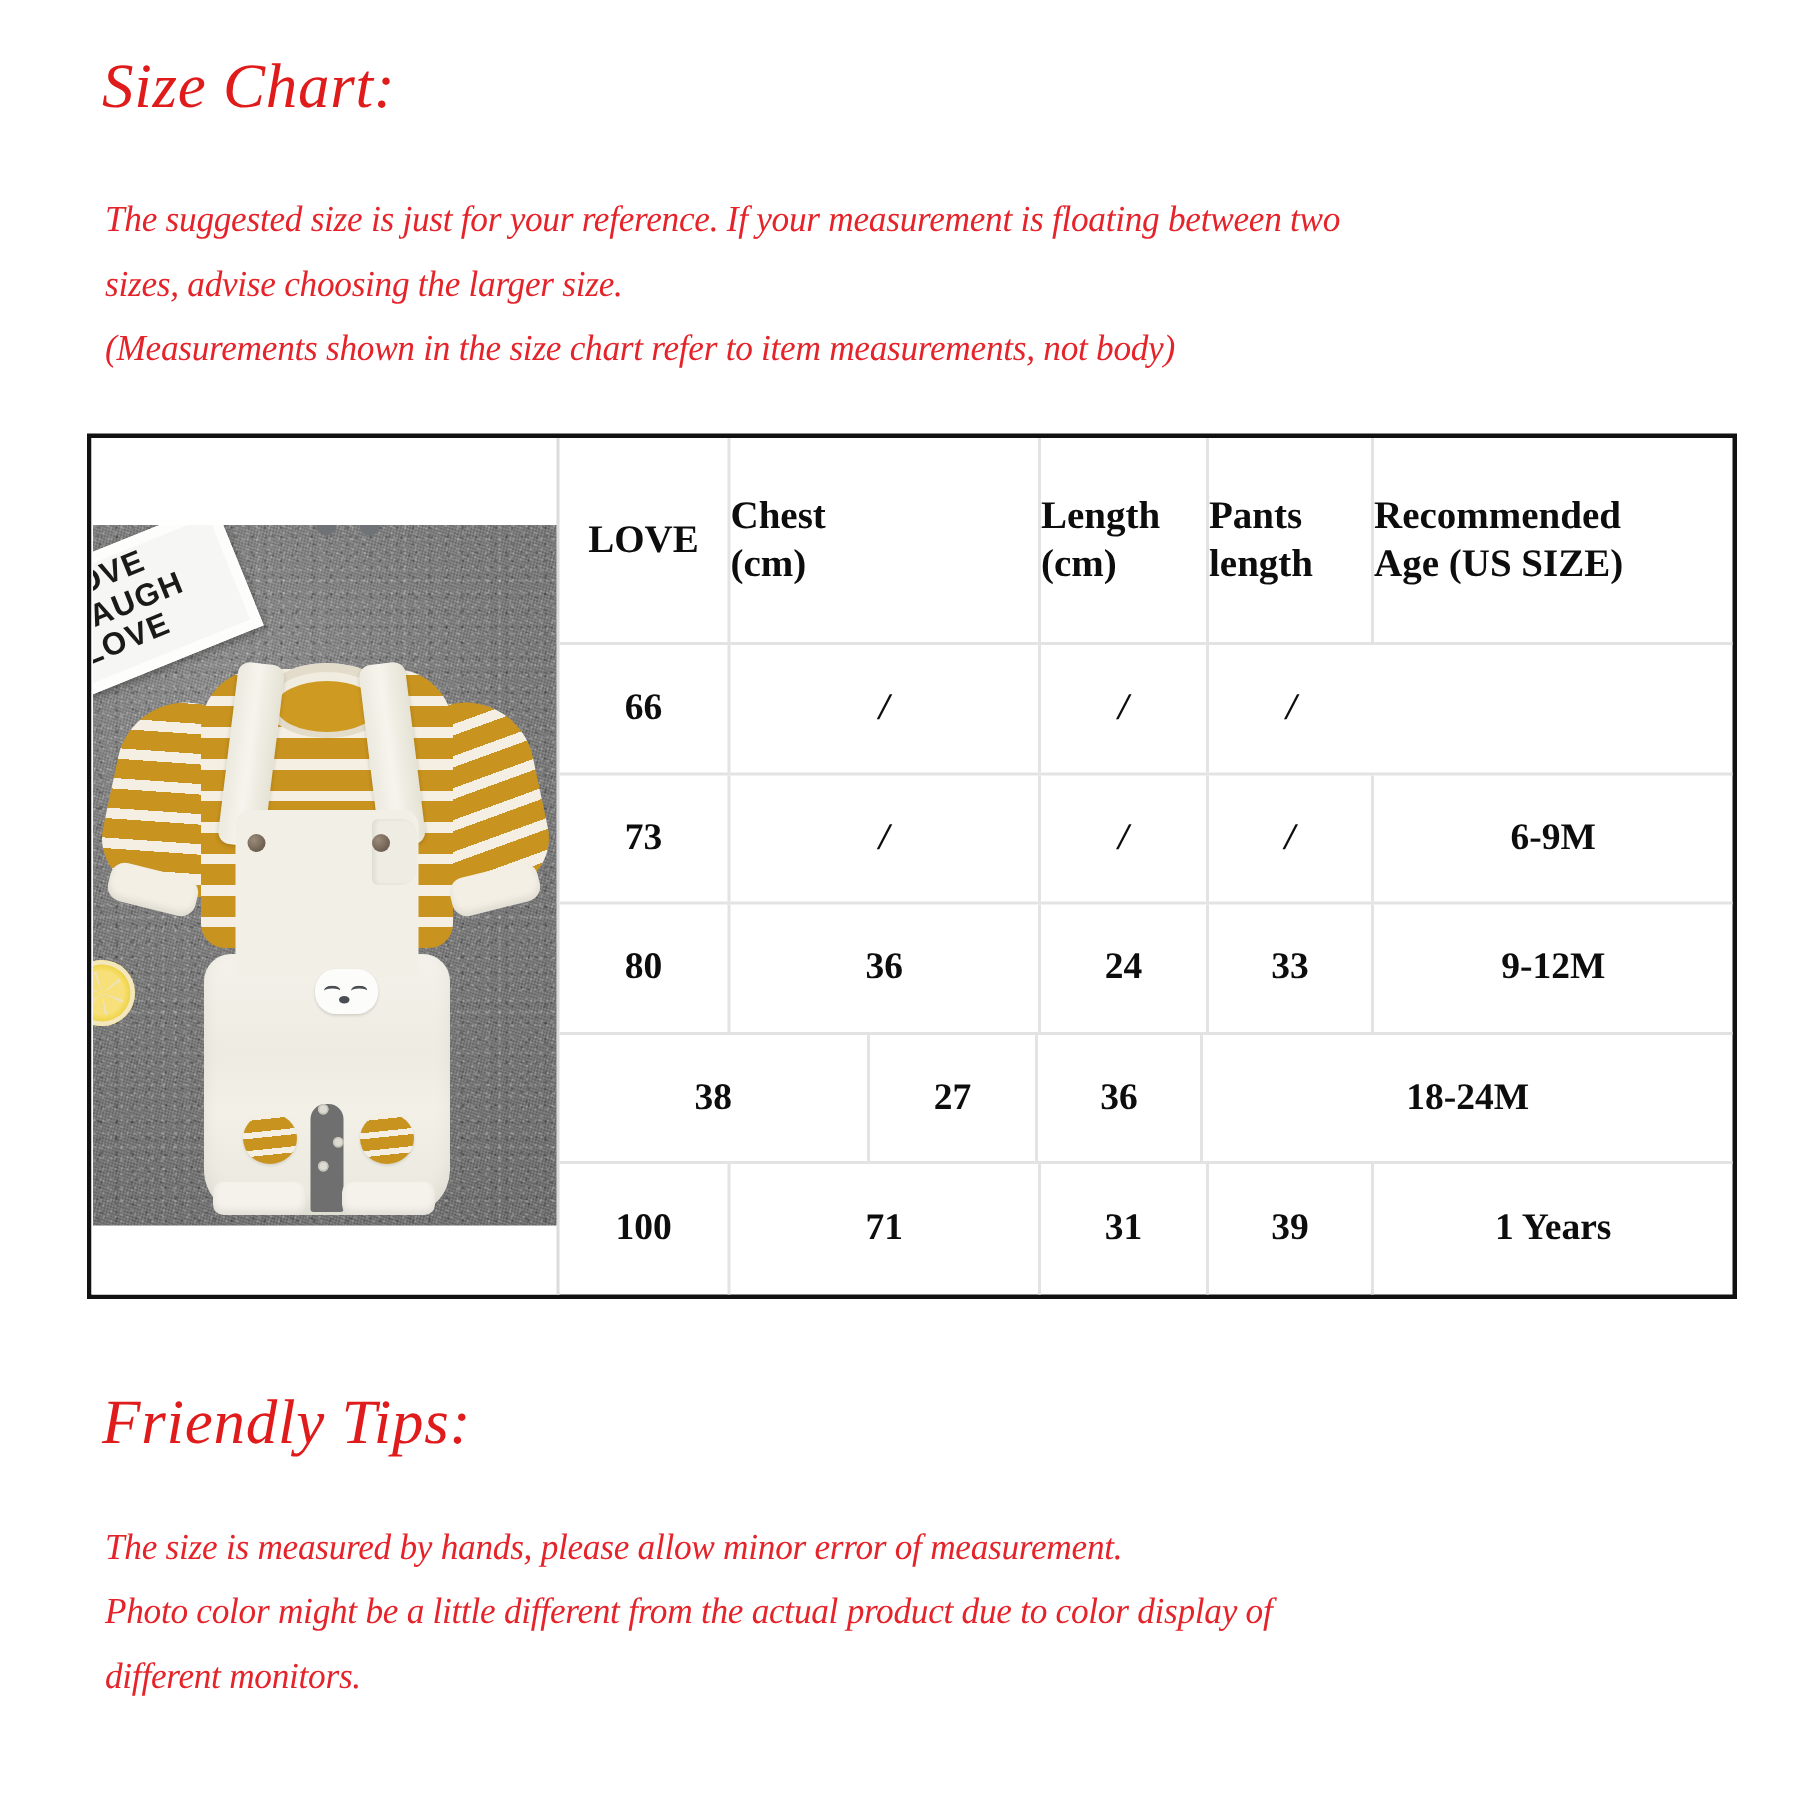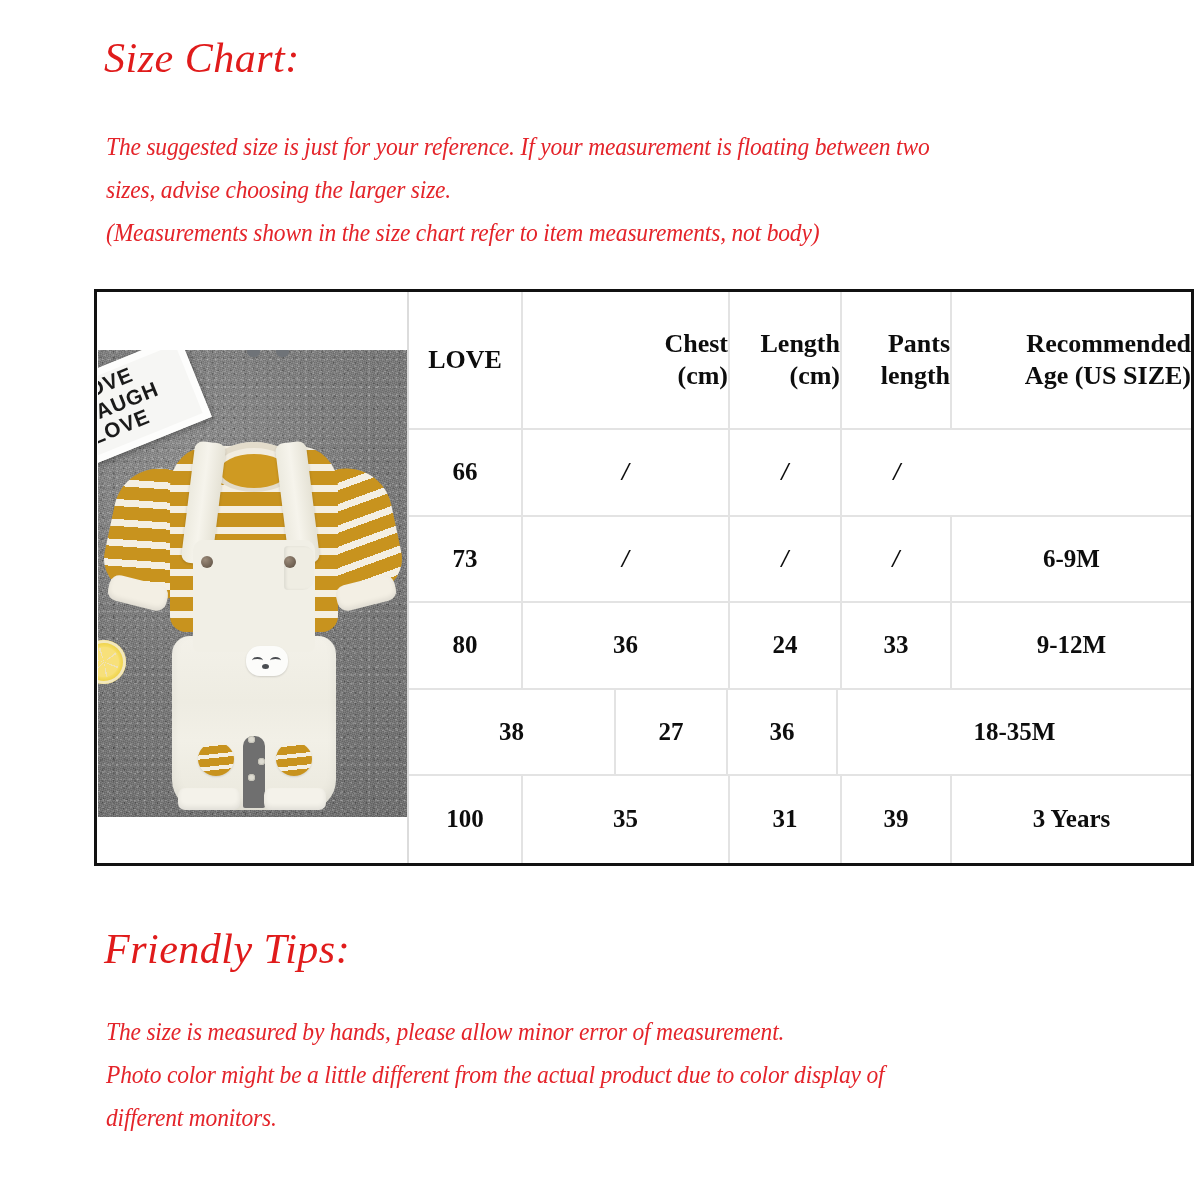--- a/index.html
+++ b/index.html
@@ -11,21 +11,20 @@
     height: 1200px;
     background: #ffffff;
     font-family: "Liberation Serif", "DejaVu Serif", serif;
     overflow: hidden;
     position: relative;
   }
 
   .page {
     position: absolute;
     inset: 0;
-    margin-left: 36px;
   }
 
   
   .heading {
     position: absolute;
     color: #e01b1b;
     font-family: "Liberation Serif", "DejaVu Serif", serif;
     font-style: italic;
     font-weight: 400;
     white-space: nowrap;
@@ -135,21 +134,21 @@
   }
   .trow.data .tcell {
     font-weight: 700;
     font-size: 25px;
   }
   .slash { font-style: italic; font-size: 27px; }
 
   .hdr-stack {
     display: flex;
     flex-direction: column;
-    align-items: flex-end;
+    align-items: flex-start;
     justify-content: center;
   }
   .hdr-stack span { display: block; }
 
   
   #photo {
     position: absolute;
     left: 1px;
     top: 58px;
     width: 311px;
@@ -568,29 +567,29 @@
           <div class="tcell c-chest">36</div>
           <div class="tcell c-length">24</div>
           <div class="tcell c-pants">33</div>
           <div class="tcell c-age">9-12M</div>
         </div>
 
         <div class="trow data">
           <div class="tcell c-chest">38</div>
           <div class="tcell c-length">27</div>
           <div class="tcell c-pants">36</div>
-          <div class="tcell c-age">18-35M</div>
+          <div class="tcell c-age">18-24M</div>
         </div>
 
         <div class="trow data">
           <div class="tcell c-size">100</div>
-          <div class="tcell c-chest">35</div>
+          <div class="tcell c-chest">71</div>
           <div class="tcell c-length">31</div>
           <div class="tcell c-pants">39</div>
-          <div class="tcell c-age">3  Years</div>
+          <div class="tcell c-age">1  Years</div>
         </div>
 
       </div>
     </div>
   </div>
 
   <div class="heading" id="title-friendly-tips">Friendly Tips:</div>
 
   <div class="redline" id="tips-line-1">The size is measured by hands, please allow minor error of measurement.</div>
   <div class="redline" id="tips-line-2">Photo color might be a little different from the actual product due to color display of</div>

